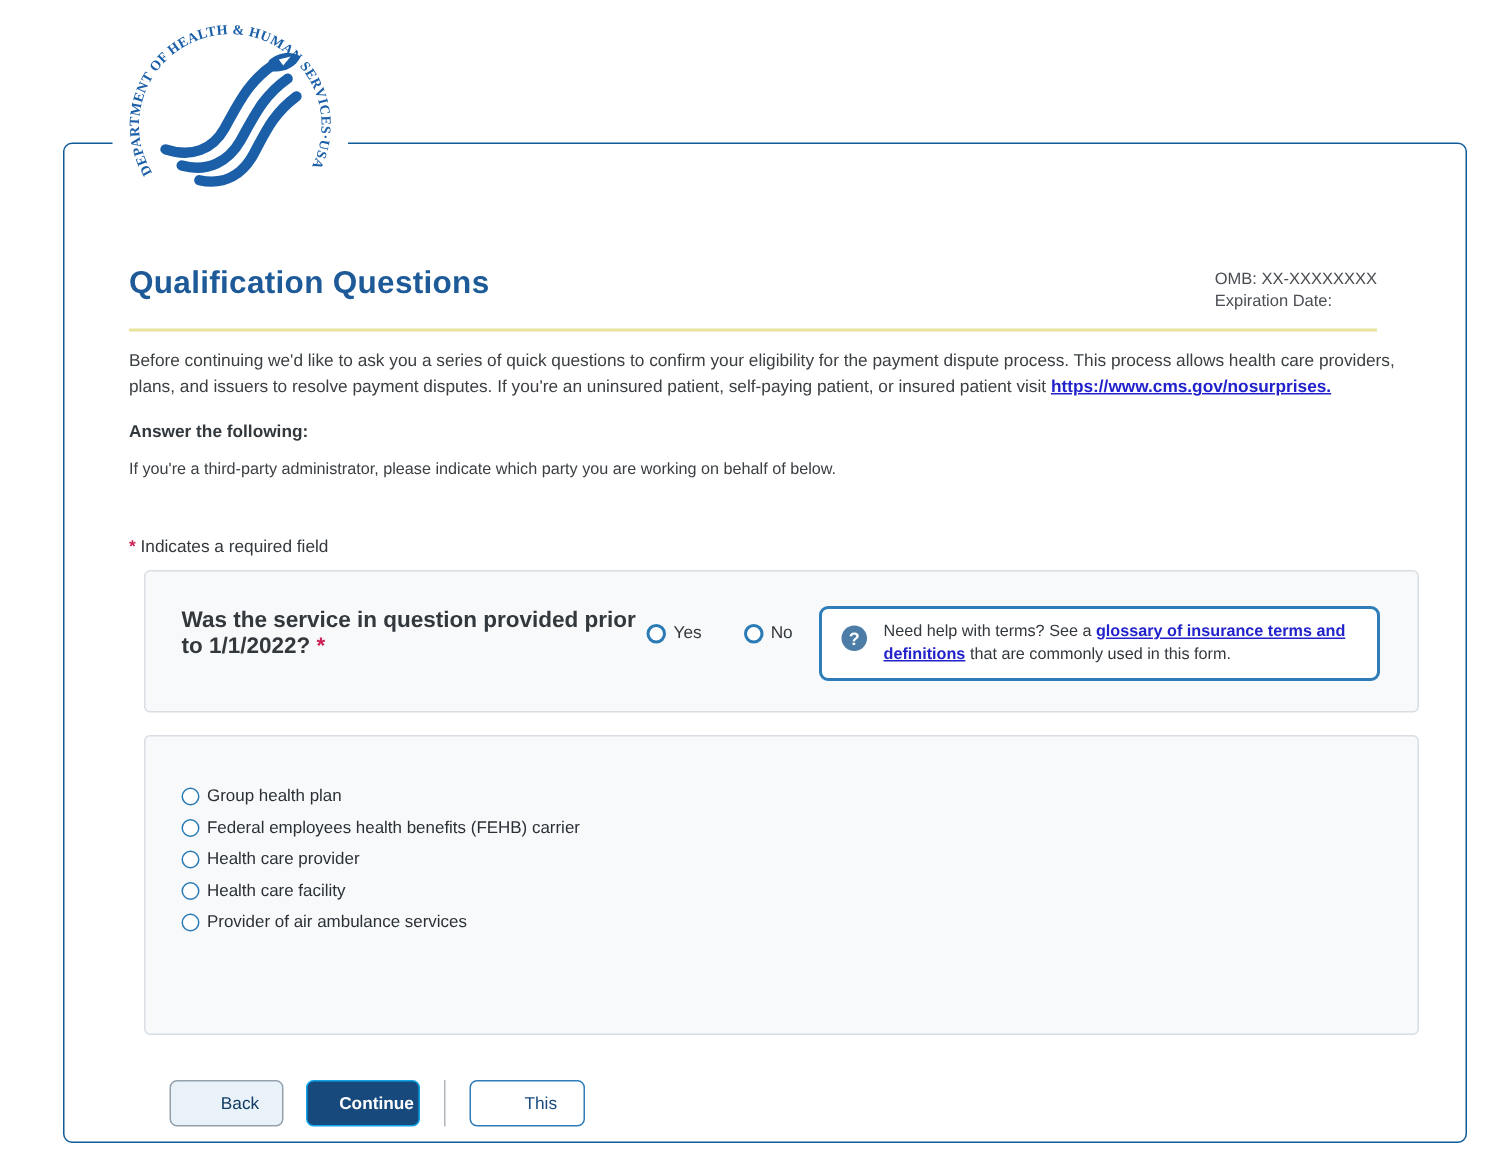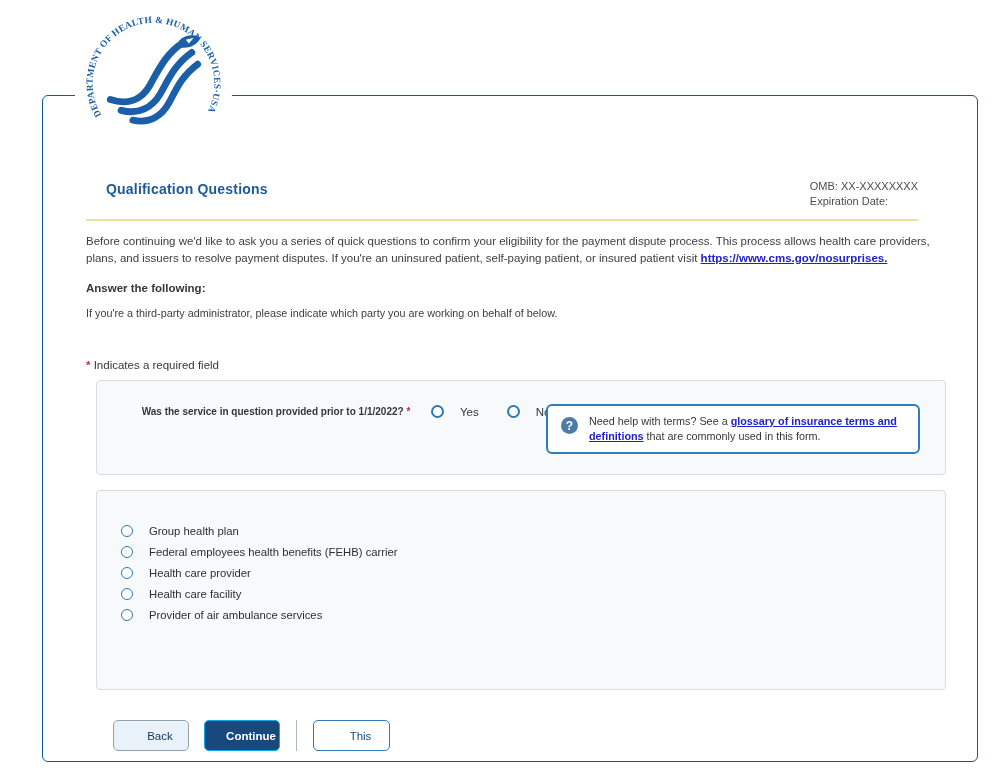--- a/index.html
+++ b/index.html
@@ -14,21 +14,21 @@
     position:absolute; left:42px; top:95px; width:936px; height:667px;
     background:#fff; border:1px solid #0f5b99; border-radius:6px;
   }
   .logo-box {
     position:absolute; left:75px; top:5px; width:157px; height:140px;
     background:#fff; z-index:3;
   }
   .content { position:absolute; left:0; top:0; width:936px; padding:0 33px 0 43px; }
 
   .header-row { margin-top:80px; display:flex; justify-content:space-between; align-items:flex-start; }
-  .page-title { font-size:14px; font-weight:bold; color:#1d5a97; letter-spacing:0.2px; line-height:26px;margin-left:20px; }
+  .page-title { font-size:21px; font-weight:bold; color:#1d5a97; letter-spacing:0.2px; line-height:26px; }
   .omb-block { font-size:11px; color:#4a4d52; line-height:15px; text-align:left; padding-right:28px; padding-top:3px; }
 
   .gold-rule { margin-top:10px; margin-right:28px; border:0; border-top:2px solid #e8e29b; height:0; }
 
   .intro-p { margin-top:12px; font-size:11.5px; line-height:17px; color:#3c4043; width:852px; }
   a.inline-link { color:#2222cc; font-weight:bold; text-decoration:underline; cursor:pointer; }
 
   .answer-heading { margin-top:15px; font-size:11.5px; font-weight:bold; color:#33383d; }
   .third-party-note { margin-top:13px; font-size:10.8px; color:#3c4043; }
 
@@ -36,23 +36,23 @@
   .req-star { color:#cc2255; font-weight:bold; }
 
   .q-box {
     margin-left:10px; width:850px; background:#f7f9fb;
     border:1px solid #d8dee4; border-radius:4px; position:relative;
   }
   .q-box-1 { margin-top:9px; height:95px; padding:24px 24px; }
   .q-box-2 { margin-top:15px; height:200px; padding:18px 24px; }
 
   .q1-row { display:flex; align-items:center; }
-  .q-label { font-size:10px; font-weight:bold; color:#33383d; width:310px;text-align:center; }
+  .q-label { font-size:15px; font-weight:bold; color:#33383d; width:310px; }
   .radio-inline { display:flex; align-items:center; gap:28px; }
-  .radio-opt { display:flex; align-items:center; gap:16px; cursor:pointer;text-align:center; }
+  .radio-opt { display:flex; align-items:center; gap:5px; cursor:pointer;text-align:center; }
   .radio-circle {
     width:13px; height:13px; border:2px solid #2a7bb5; border-radius:50%;
     background:#fff; flex:0 0 auto;
   }
   .radio-label { font-size:11.5px; color:#33383d; }
 
   .help-box {
     position:absolute; right:25px; top:23px; width:374px; min-height:46px;
     background:#fff; border:2px solid #2e7cb8; border-radius:6px;
     padding:8px 12px 8px 41px; font-size:10.8px; line-height:15px; color:#33383d;

